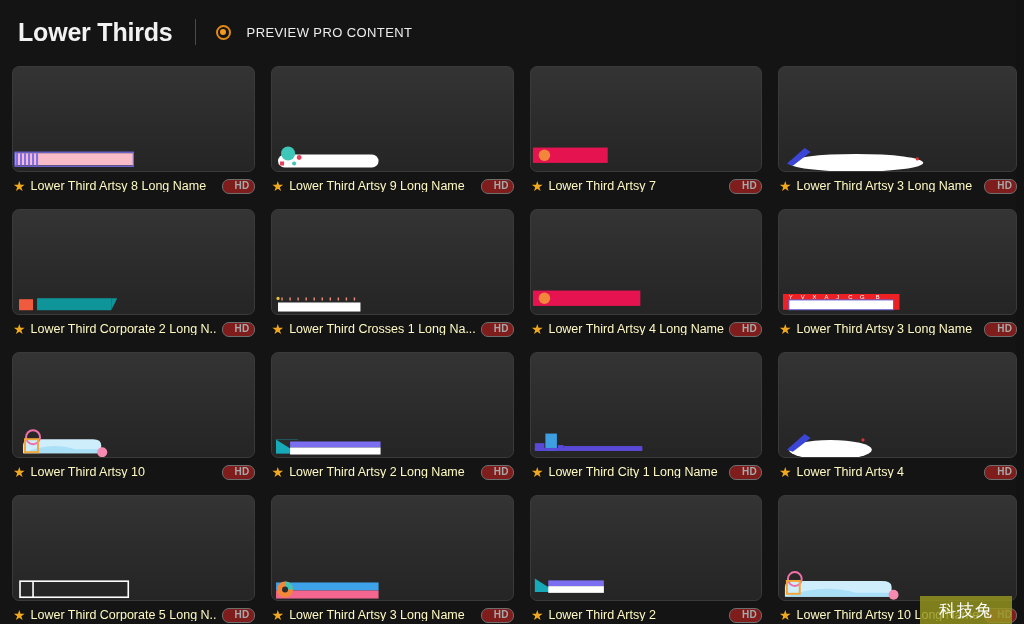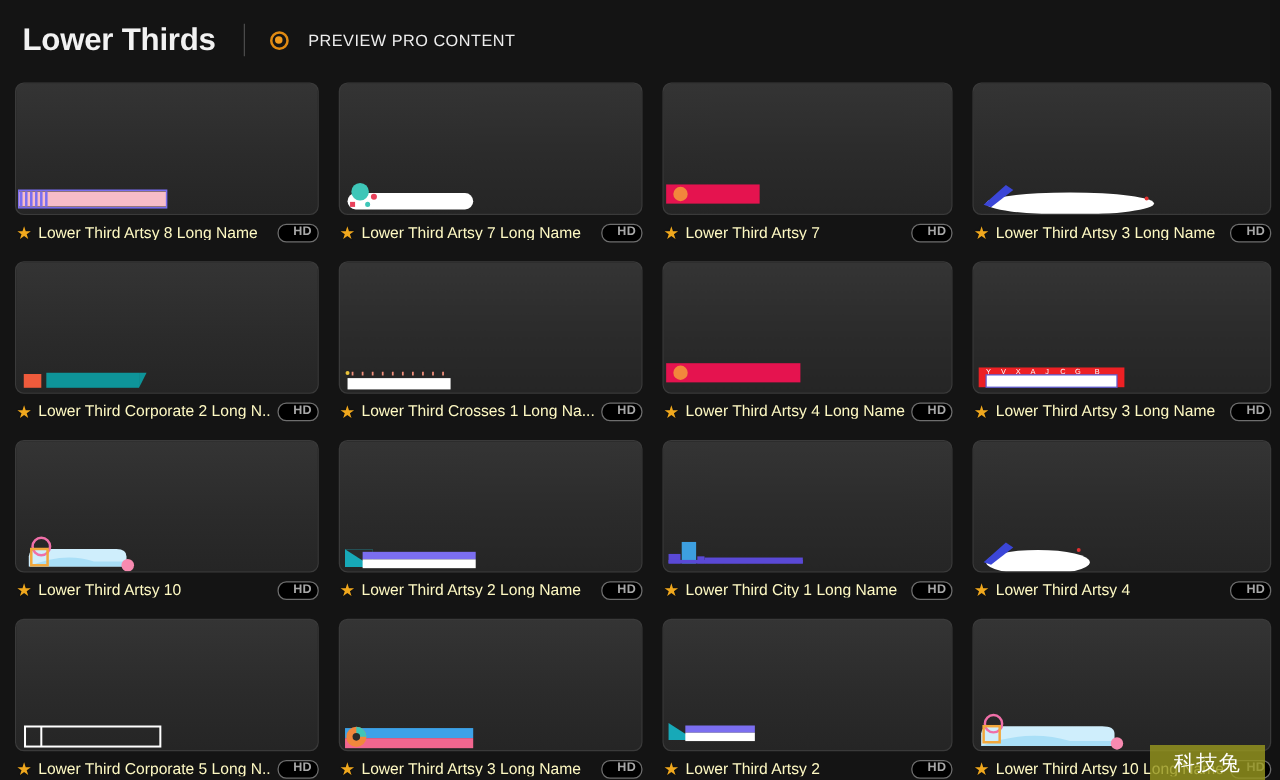--- a/index.html
+++ b/index.html
@@ -106,21 +106,21 @@
   .hd-badge {
     flex: 0 0 auto;
     font-size: 10px;
     font-weight: bold;
     letter-spacing: 0.3px;
     color: #a8a8a8;
     border: 1px solid #6e6e6e;
     border-radius: 7px;
     padding: 1px 4px 2px 12px;
     line-height: 1;
-    background: #000000;
+    background: #7f1d1d;
   }
 
   
   .watermark {
     position: absolute;
     right: 4px; bottom: 0;
     width: 92px; height: 28px;
     background: rgba(150,150,30,0.82);
     display: flex; align-items: center; justify-content: center;
   }
@@ -174,21 +174,21 @@
           <div class="art"><svg viewBox="0 0 240 106" preserveAspectRatio="none">
      <rect x="6" y="87" width="100" height="13" rx="6.5" fill="#ffffff"></rect>
      <circle cx="16" cy="86" r="7" fill="#3ec6b8"></circle>
      <circle cx="27" cy="90" r="2.4" fill="#e8405a"></circle>
      <circle cx="22" cy="96" r="2" fill="#3ec6b8"></circle>
      <rect x="8" y="94" width="4" height="4" fill="#e8405a"></rect>
             </svg></div>
         </div>
         <div class="caption">
           <span class="star-icon">★</span>
-          <span class="clip-name">Lower Third Artsy 7 Long Name</span>
+          <span class="clip-name">Lower Third Artsy 9 Long Name</span>
           <span class="hd-badge">HD</span>
         </div>
       </div>
       <div class="cell">
         <div class="thumb">
           <div class="art"><svg viewBox="0 0 240 106" preserveAspectRatio="none">
      <rect x="2" y="84" width="78" height="16" fill="#e5134f"></rect>
      <circle cx="14" cy="92" r="6" fill="#f2873c"></circle>
             </svg></div>
         </div>

